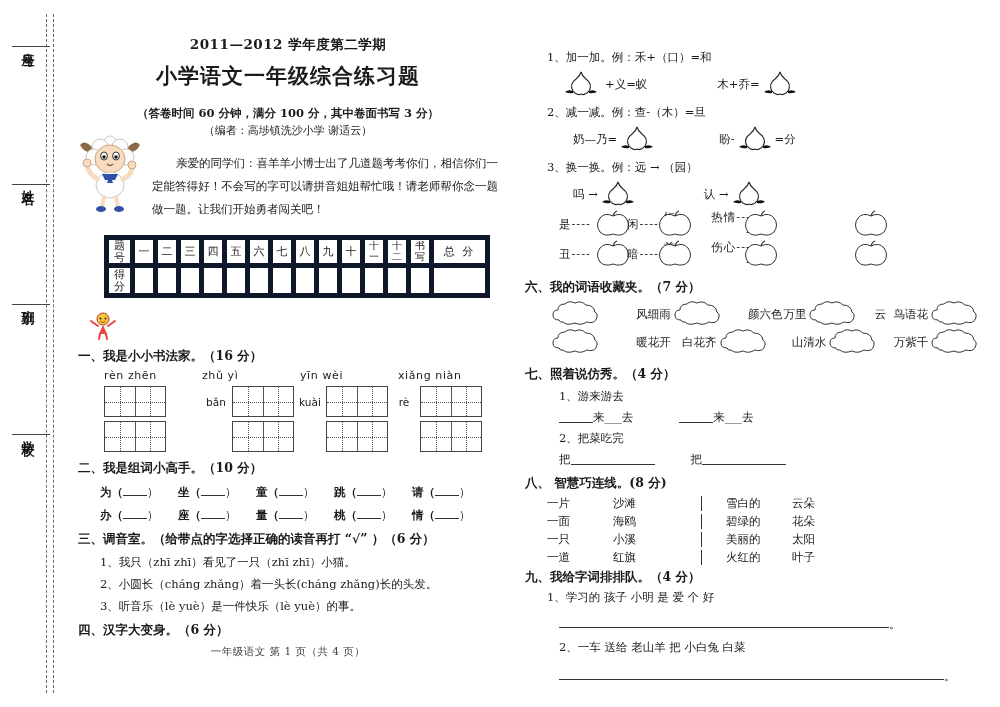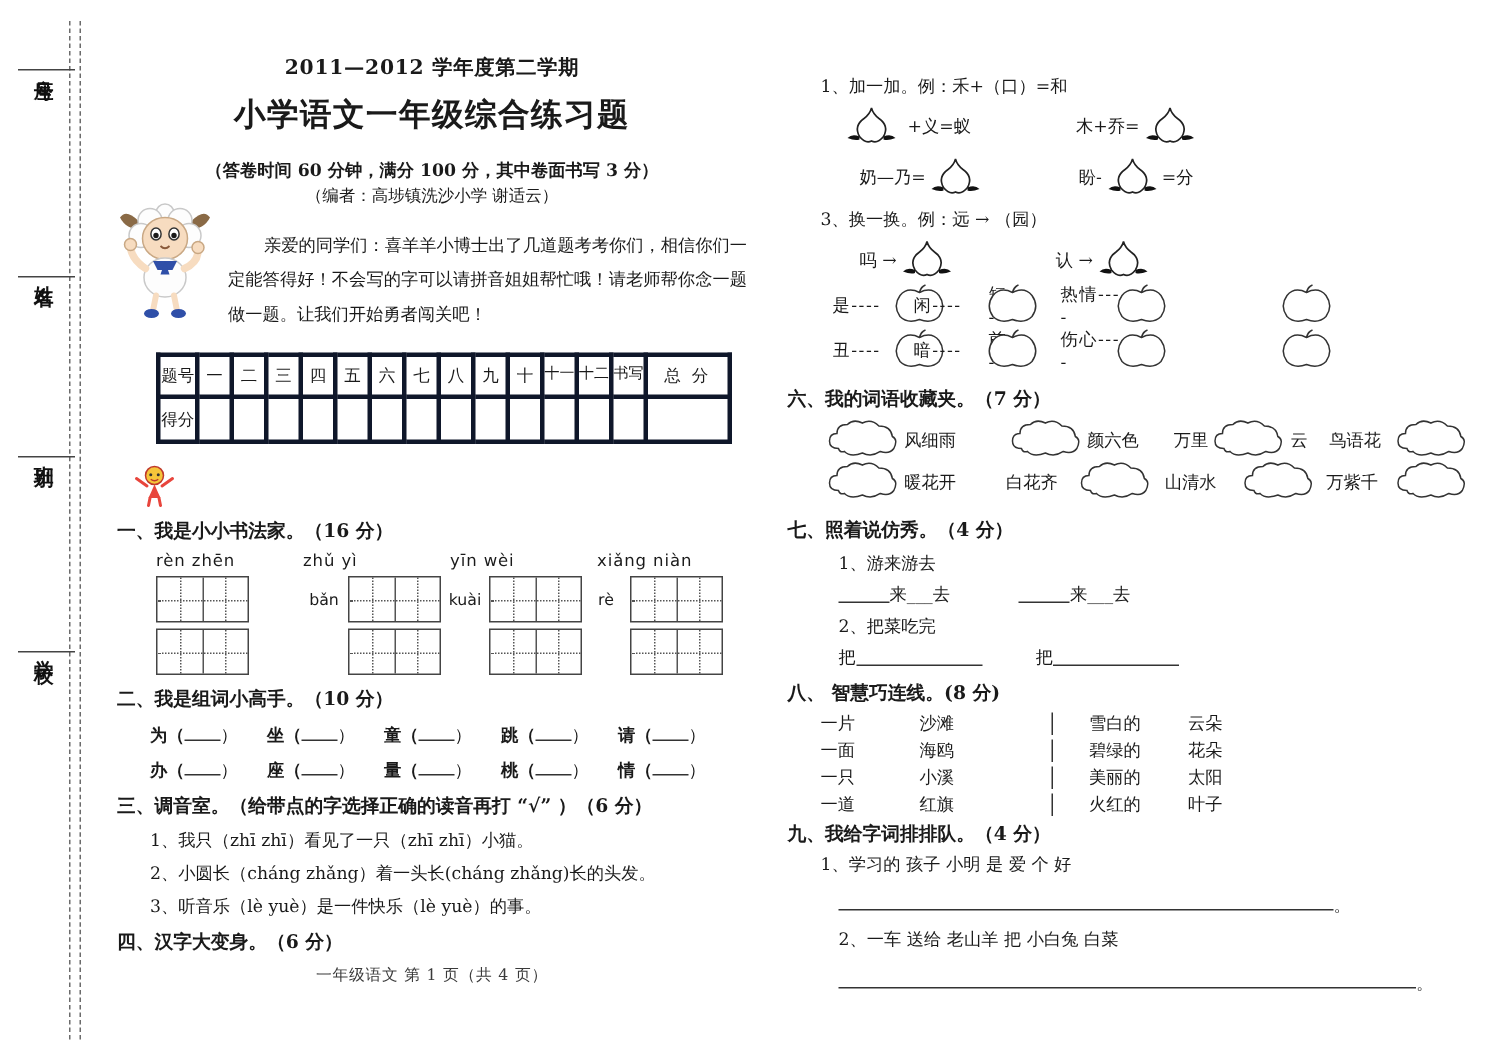--- a/index.html
+++ b/index.html
@@ -85,21 +85,21 @@
   }
 
   
   .score-wrap { margin:14px 0 0 26px; }
   table.score {
     border-collapse:collapse;
     font-family:"DejaVu Serif", serif;
     font-size:11px;
   }
   table.score td {
-    border:3px solid #0f172a;
+    border:5px solid #0f172a;
     text-align:center;
     vertical-align:middle;
     padding:0;
   }
   table.score td.lbl { width:26px; height:28px; line-height:1.05; }
   table.score td.num { width:23px; height:28px; }
   table.score td.num2 { width:23px; height:28px; line-height:1.05; font-size:10px; }
   table.score td.wr { width:23px; height:28px; line-height:1.05; font-size:10px; }
   table.score td.tot { width:56px; height:28px; letter-spacing:2px; }
   table.score tr.blank td { height:30px; }
@@ -175,21 +175,21 @@
     padding-left:22px; margin-top:8px;
   }
   .zc-row span { width:78px; }
 
   
   .r-line { font-family:"DejaVu Serif", serif; font-size:11.5px; margin:0; }
   .peach { width:40px; height:30px; display:inline-block; vertical-align:middle; }
   .apple { width:44px; height:30px; display:inline-block; vertical-align:middle; }
   .cloud { width:52px; height:28px; display:inline-block; vertical-align:middle; }
 
-  .fl { display:flex; align-items:center; }
+  .fl { display:flex; align-items:center;text-align:right; }
   .dots { letter-spacing:1px; }
 
   
   .match {
     display:flex; gap:10px; padding-left:22px; margin-top:3px;
     font-family:"DejaVu Serif", serif; font-size:11.5px;
   }
   .match .grp { display:flex; }
   .match .grp .c1 { width:66px; }
   .match .grp .c2 { width:74px; }
@@ -375,20 +375,21 @@
       </svg>
       <span style="font-family:'DejaVu Serif',serif;font-size:11.5px;margin-left:4px">+义=蚁</span>
       <span style="font-family:'DejaVu Serif',serif;font-size:11.5px;margin-left:70px">木+乔=</span>
       <svg class="peach" viewBox="0 0 40 30">
         <path d="M20 3 Q21 7 25 10 Q32 15 28 22 Q24 27 20 25 Q16 27 12 22 Q8 15 15 10 Q19 7 20 3 Z" fill="#fff" stroke="#222" stroke-width="1.1"></path>
         <path d="M12 22 Q7 20 4 23 Q9 25 12 24 Z" fill="#111"></path>
         <path d="M28 22 Q33 20 36 23 Q31 25 28 24 Z" fill="#111"></path>
       </svg>
     </div>
 
+    <p class="r-line" style="padding-left:22px;margin-top:6px">2、减一减。例：查-（木）=旦</p>
     <div class="fl" style="padding-left:48px; margin-top:4px">
       <span style="font-family:'DejaVu Serif',serif;font-size:11.5px">奶—乃=</span>
       <svg class="peach" viewBox="0 0 40 30">
         <path d="M20 3 Q21 7 25 10 Q32 15 28 22 Q24 27 20 25 Q16 27 12 22 Q8 15 15 10 Q19 7 20 3 Z" fill="#fff" stroke="#222" stroke-width="1.1"></path>
         <path d="M12 22 Q7 20 4 23 Q9 25 12 24 Z" fill="#111"></path>
         <path d="M28 22 Q33 20 36 23 Q31 25 28 24 Z" fill="#111"></path>
       </svg>
       <span style="font-family:'DejaVu Serif',serif;font-size:11.5px;margin-left:62px">盼-</span>
       <svg class="peach" viewBox="0 0 40 30">
         <path d="M20 3 Q21 7 25 10 Q32 15 28 22 Q24 27 20 25 Q16 27 12 22 Q8 15 15 10 Q19 7 20 3 Z" fill="#fff" stroke="#222" stroke-width="1.1"></path>

